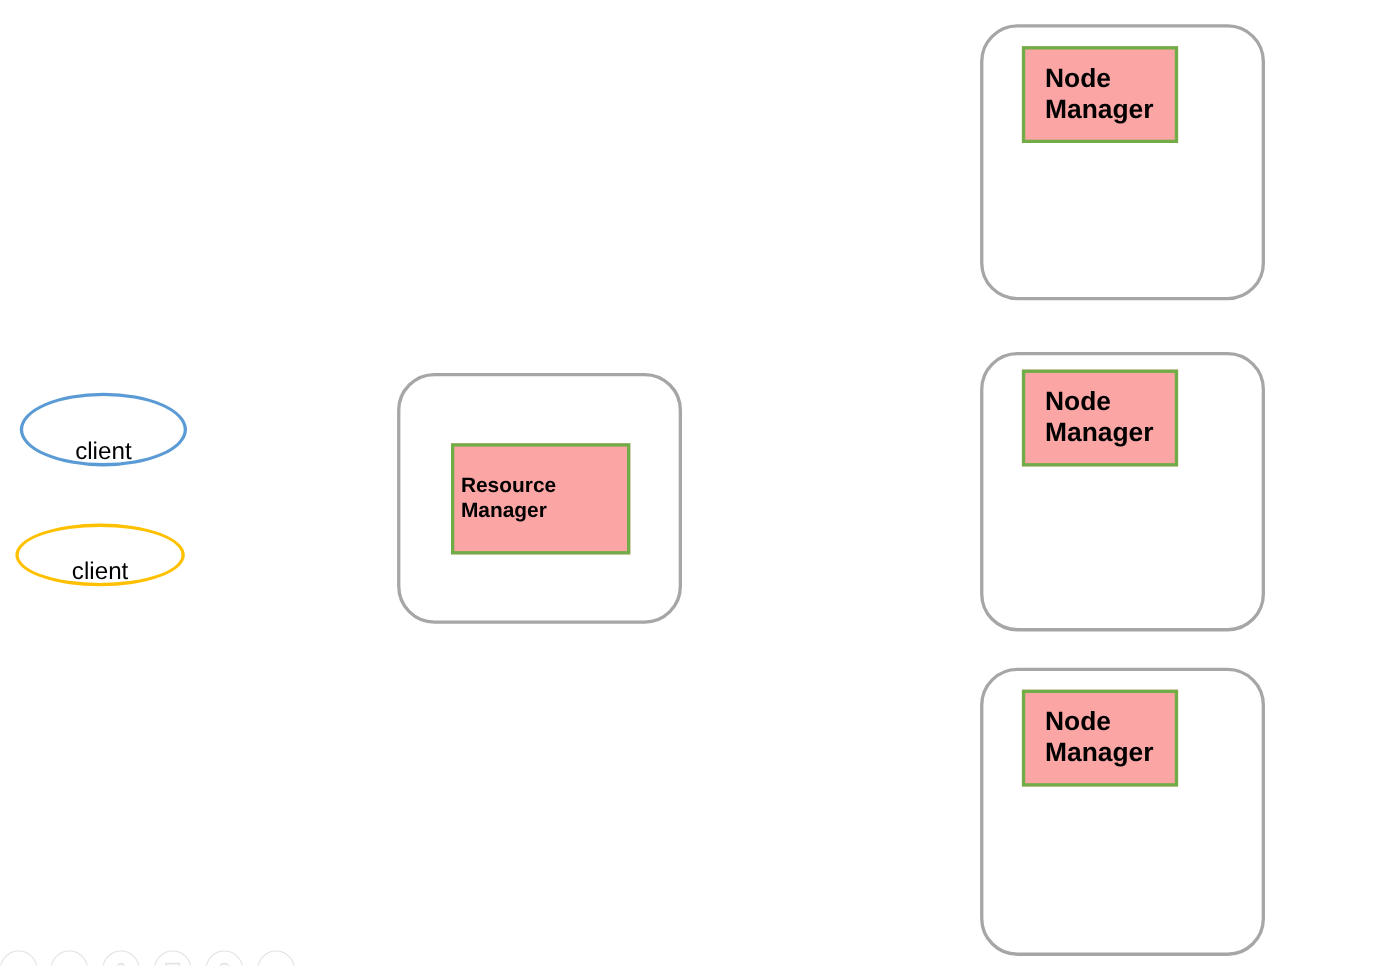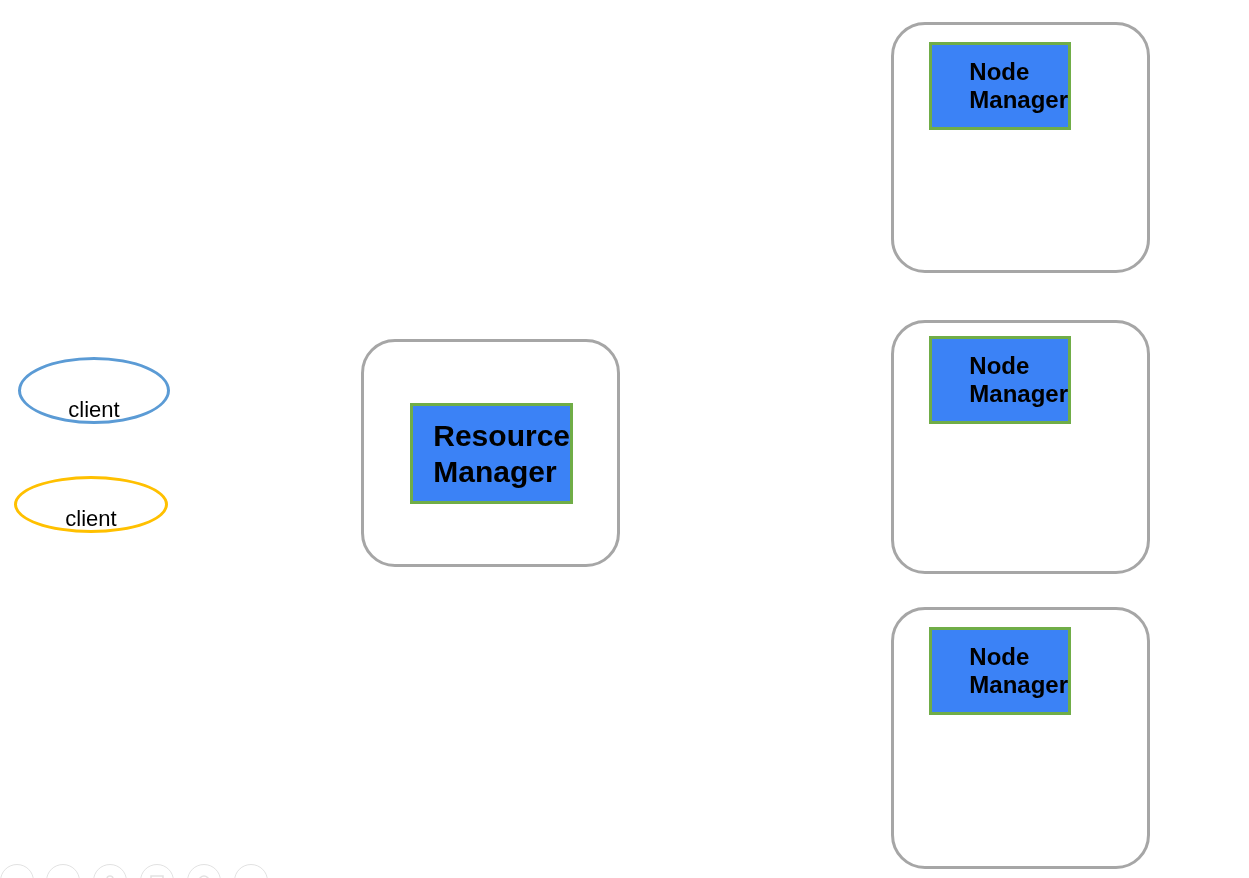--- a/index.html
+++ b/index.html
@@ -56,24 +56,24 @@
     border: 3px solid #a6a6a6;
     border-radius: 34px;
     background: #ffffff;
   }
 
   
   .service-box {
     position: absolute;
     box-sizing: border-box;
     border: 3px solid #70ad47;
-    background: #3b82f6;
+    background: #fca5a5;
     display: flex;
     align-items: center;
-    justify-content: flex-end;
+    justify-content: flex-start;
   }
   .service-box .service-label {
     font-size: 24px;
     font-weight: bold;
     color: #000000;
     line-height: 1.18;
     padding-left: 18px;
     white-space: pre-line;
   }
 
@@ -84,22 +84,22 @@
     width: 259px;
     height: 228px;
   }
   #rm-service {
     left: 410px;
     top: 403px;
     width: 163px;
     height: 101px;
   }
   #rm-service .service-label {
-    font-size: 30px;
-    padding-left: 20px;
+    font-size: 19px;
+    padding-left: 6px;
   }
 
   
   #nm-host-1 { left: 891px; top: 22px;  width: 259px; height: 251px; }
   #nm-host-2 { left: 891px; top: 320px; width: 259px; height: 254px; }
   #nm-host-3 { left: 891px; top: 607px; width: 259px; height: 262px; }
 
   
   #nm-service-1 { left: 929px; top: 42px;  width: 142px; height: 88px; }
   #nm-service-2 { left: 929px; top: 336px; width: 142px; height: 88px; }

